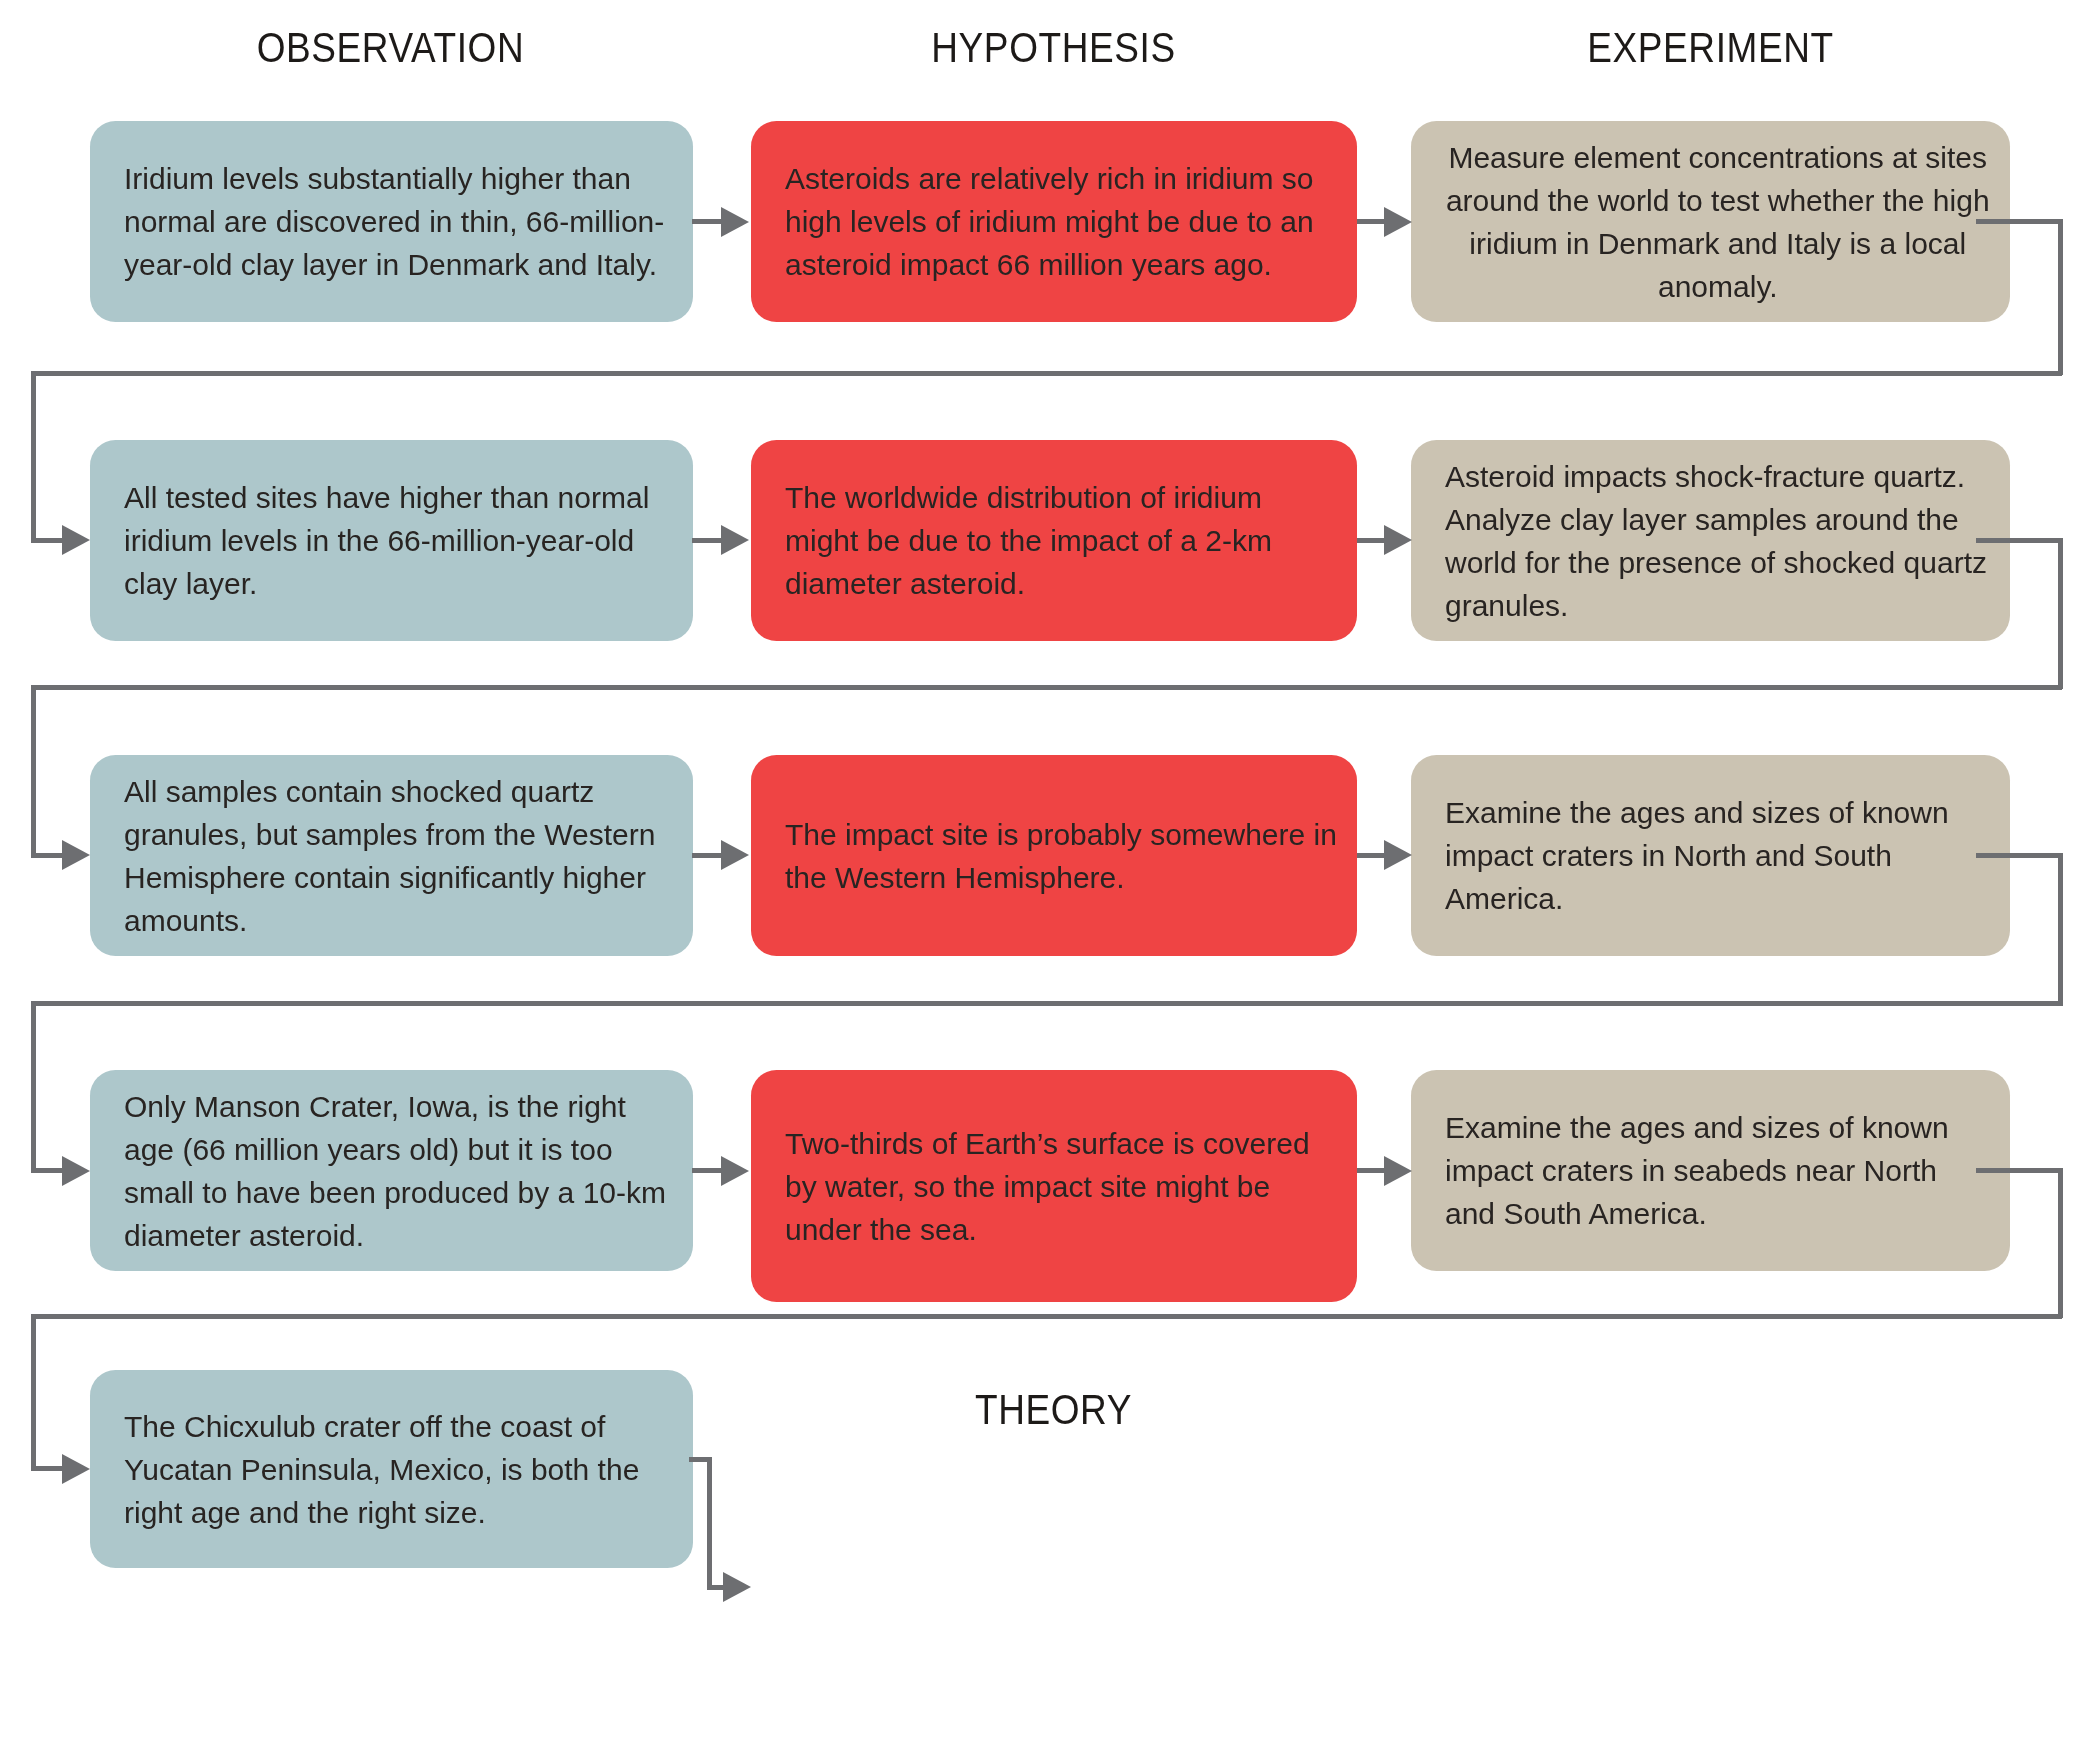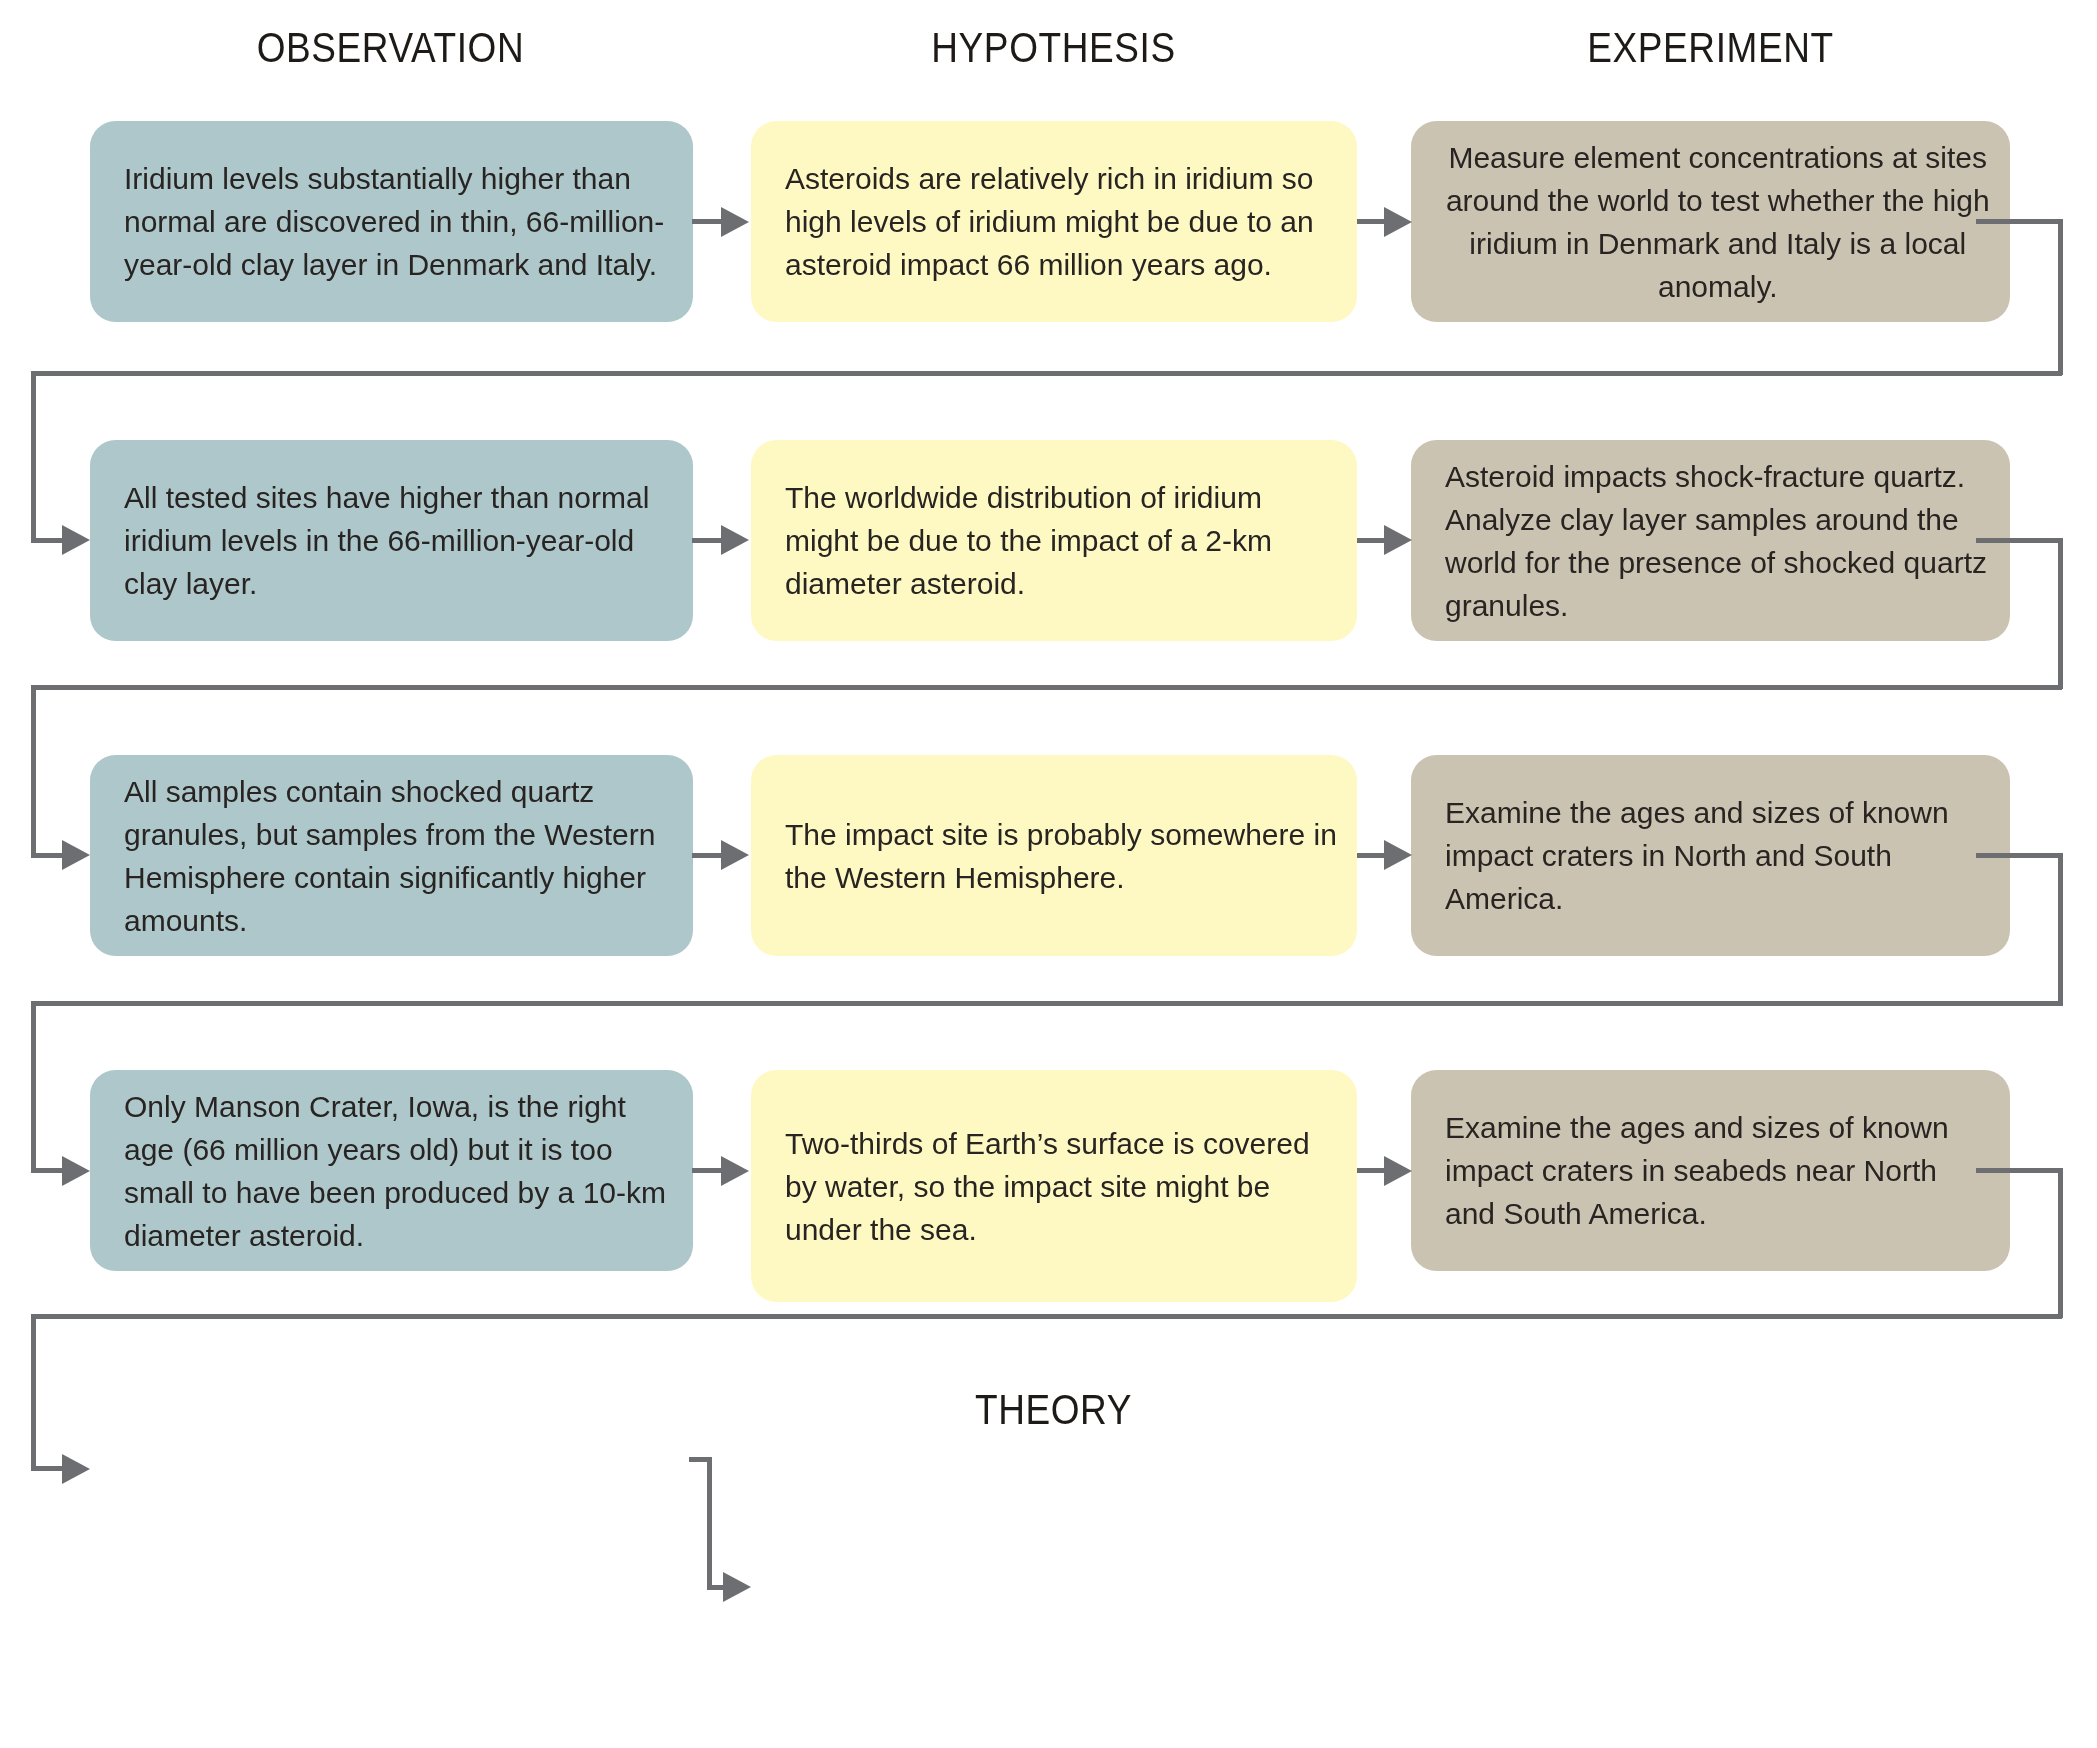--- a/index.html
+++ b/index.html
@@ -27,21 +27,21 @@
     box-sizing:border-box;
     display:flex;
     align-items:center;
     border-radius:25.5px;
     padding:7.5px 19.5px 7.5px 34px;
     font-size:30px;
     line-height:43px;
     color:#282422;
   }
   .obs { background:#adc7cb; }
-  .hyp { background:#fef9c3; }
+  .hyp { background:#ef4444; }
   .exp { background:#cbc3b2; }
   .hline { position:absolute; height:4.5px; background:#6d6e71; }
   .vline { position:absolute; width:4.5px;  background:#6d6e71; }
   .ahead {
     position:absolute; width:0; height:0;
     border-top:15px solid transparent;
     border-bottom:15px solid transparent;
     border-left:28px solid #6d6e71;
   }
 </style>
@@ -63,20 +63,21 @@
   <div class="box exp" style="left:1411px; top:440px; width:599px; height:201px;">Asteroid impacts shock-fracture quartz. Analyze clay layer samples around the world for the presence of shocked quartz granules.</div>
 
   <div class="box obs" style="left:90px;  top:755px; width:603px; height:201px;">All samples contain shocked quartz granules, but samples from the Western Hemisphere contain significantly higher amounts.</div>
   <div class="box hyp" style="left:751px; top:755px; width:606px; height:201px;">The impact site is probably somewhere in the Western Hemisphere.</div>
   <div class="box exp" style="left:1411px; top:755px; width:599px; height:201px;">Examine the ages and sizes of known impact craters in North and South America.</div>
 
   <div class="box obs" style="left:90px;  top:1070px; width:603px; height:201px;">Only Manson Crater, Iowa, is the right age (66 million years old) but it is too small to have been produced by a 10-km diameter asteroid.</div>
   <div class="box hyp" style="left:751px; top:1070px; width:606px; height:232px;">Two-thirds of Earth’s surface is covered by water, so the impact site might be under the sea.</div>
   <div class="box exp" style="left:1411px; top:1070px; width:599px; height:201px;">Examine the ages and sizes of known impact craters in seabeds near North and South America.</div>
 
+  <div class="box obs" style="left:90px; top:1370px; width:603px; height:198px;">The Chicxulub crater off the coast of Yucatan Peninsula, Mexico, is both the right age and the right size.</div>
   <div class="colhead" style="left:829px; top:1383px;">THEORY</div>
 
   <div class="hline" style="left:692px;  top:219px;  width:31px;"></div>
   <div class="ahead" style="left:721px;  top:207px;"></div>
   <div class="hline" style="left:1357px; top:219px;  width:30px;"></div>
   <div class="ahead" style="left:1384px; top:207px;"></div>
 
   <div class="hline" style="left:692px;  top:538px;  width:31px;"></div>
   <div class="ahead" style="left:721px;  top:525px;"></div>
   <div class="hline" style="left:1357px; top:538px;  width:30px;"></div>

